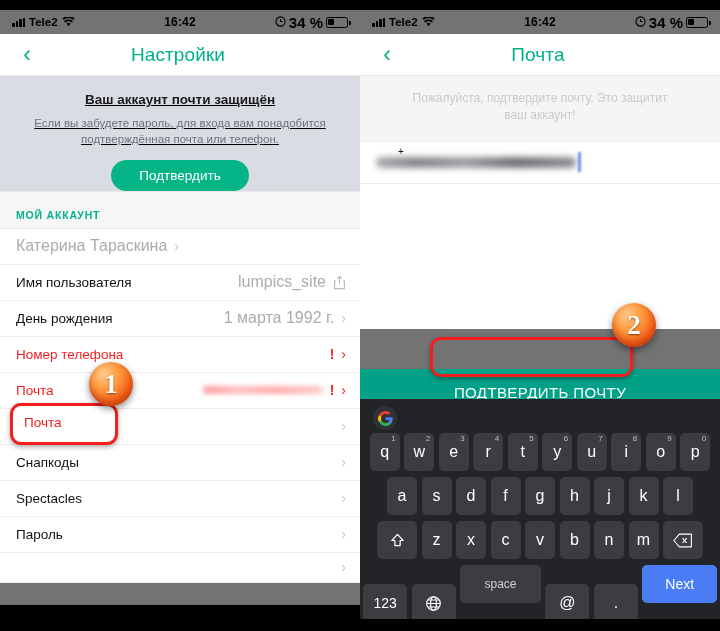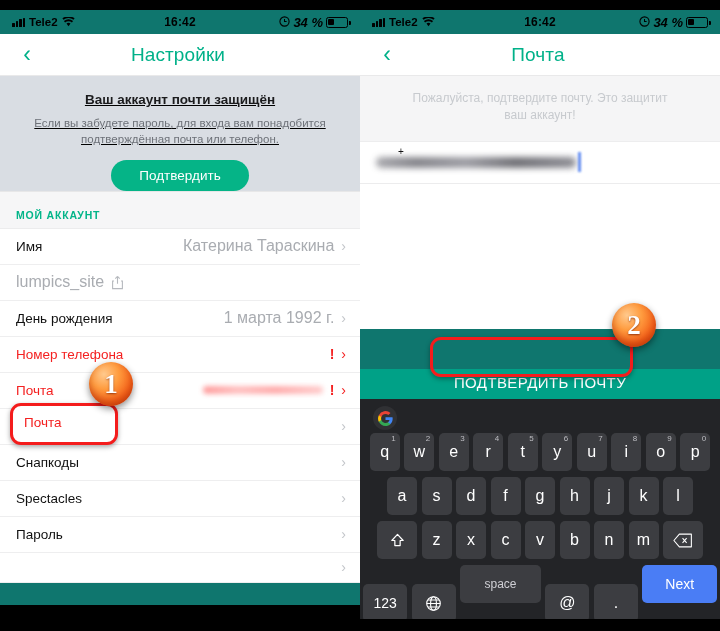--- a/index.html
+++ b/index.html
@@ -11,21 +11,21 @@
   }
   .stage { position:absolute; inset:0; display:flex; }
 
   
   .phone {
     width:360px; height:631px; position:relative;
     background:#000; overflow:hidden;
   }
   .screen {
     position:absolute; left:0; right:0;
-    background:#0f766e; overflow:hidden;
+    background:#737373; overflow:hidden;
   }
   .phone.left .screen  { top:10px; bottom:26px; }
   .phone.right .screen { top:10px; bottom:12px; }
 
   
   .statusbar {
     height:24px; display:flex; align-items:center;
     padding:0 12px; font-size:11.5px; font-weight:bold; color:#000;
   }
   .sb-left, .sb-right { flex:1; display:flex; align-items:center; gap:4px; }
@@ -39,21 +39,21 @@
   .carrier { font-size:11.5px; font-weight:bold; }
   .battery {
     width:22px; height:11px; border:1.3px solid #000; border-radius:2.5px;
     position:relative; display:flex; align-items:center; padding:1.3px;
   }
   .battery::after{
     content:""; position:absolute; right:-3.5px; top:3px;
     width:2px; height:4px; background:#000; border-radius:0 1px 1px 0;
   }
   .battery .fill{ background:#000; height:100%; border-radius:1px; width:34%; }
-  .pct { font-size:13px; font-weight:bold;font-style:italic; }
+  .pct { font-size:15px; font-weight:bold; }
 
   
   .navbar {
     height:42px; display:flex; align-items:center; position:relative;
     background:#fff; border-bottom:1px solid #e9e9ea;
   }
   .nav-back {
     width:54px; display:flex; align-items:center; justify-content:center;
     font-size:23px; color:#00b189; font-weight:300; line-height:1;
   }
@@ -123,21 +123,21 @@
     filter:blur(3px); opacity:.85;
   }
   .caret {
     width:3px; height:20px; background:#4e7ef0; margin-left:2px;
     filter:blur(1.2px); opacity:.85;
   }
   .tick { position:absolute; left:38px; top:4px; color:#111; font-size:10px; }
   .fill-white { background:#fff; flex:1; }
   .green-bar {
     background:#00a187; height:48px; display:flex;
-    align-items:flex-start; justify-content:center; position:relative;margin-top:40px;
+    align-items:center; justify-content:center; position:relative;margin-top:40px;
   }
   .green-btn {
     color:#fff; font-size:15px; letter-spacing:.4px; background:transparent;
     border:none; cursor:pointer; padding:5px 16px;
   }
 
   
   .hl {
     position:absolute; border:3.5px solid #f41c1c; border-radius:11px;
     box-shadow:0 2px 5px rgba(0,0,0,.35);
@@ -234,26 +234,26 @@
         <div class="banner-title">Ваш аккаунт почти защищён</div>
         <div class="banner-sub">Если вы забудете пароль, для входа вам понадобится подтверждённая почта или телефон.</div>
         <button class="banner-btn">Подтвердить</button>
       </div>
 
       <div class="section-hdr">МОЙ АККАУНТ</div>
 
       <div class="list">
 
         <div class="row">
-          <span class="row-label">Имя</span>
           <span class="row-value">Катерина Тараскина</span>
           <span class="chev">›</span>
         </div>
 
         <div class="row">
+          <span class="row-label">Имя пользователя</span>
           <span class="row-value">lumpics_site</span>
           <span class="share-icon">
             <svg width="13" height="15" viewBox="0 0 13 15">
                 <path d="M3 6H1.6v7.6h9.8V6H10" fill="none" stroke="#b6b9be" stroke-width="1.1"></path>
                 <path d="M6.5 1.4v7.3M6.5 1.4 4.3 3.7M6.5 1.4l2.2 2.3" fill="none" stroke="#b6b9be" stroke-width="1.1"></path>
               </svg>
           </span>
         </div>
 
         <div class="row">

